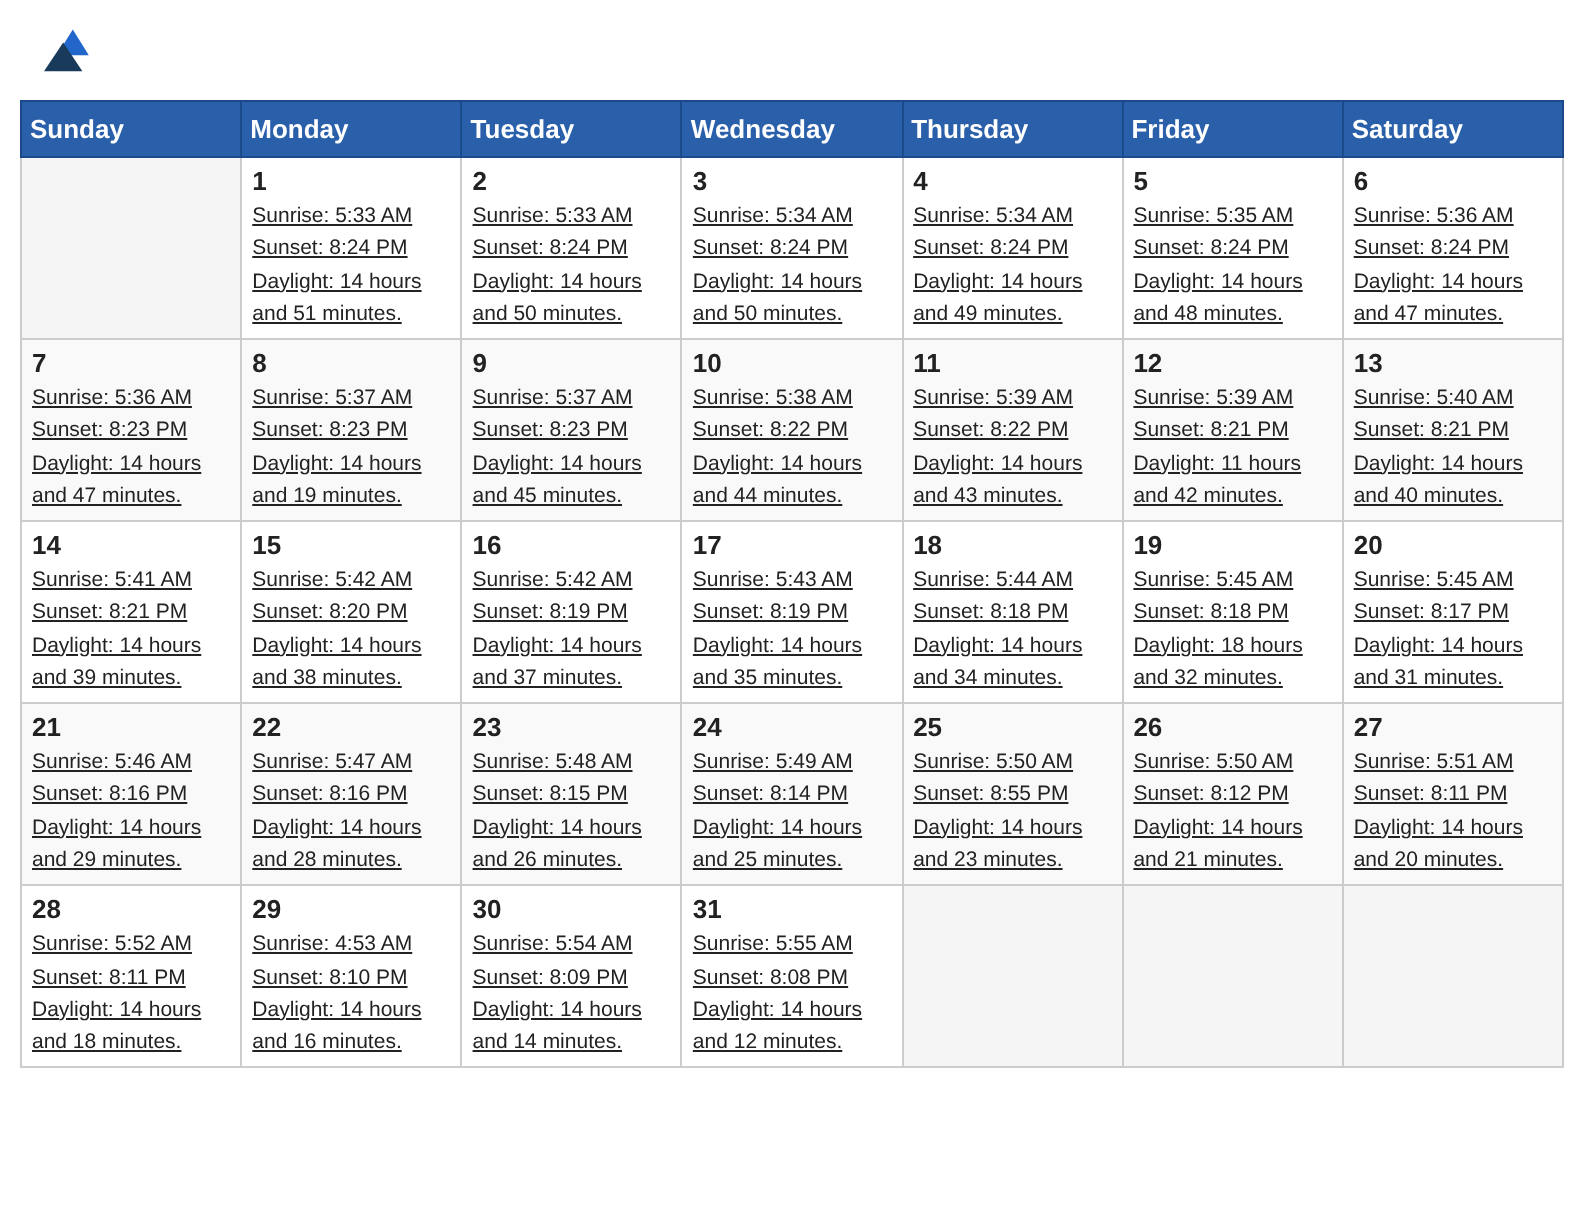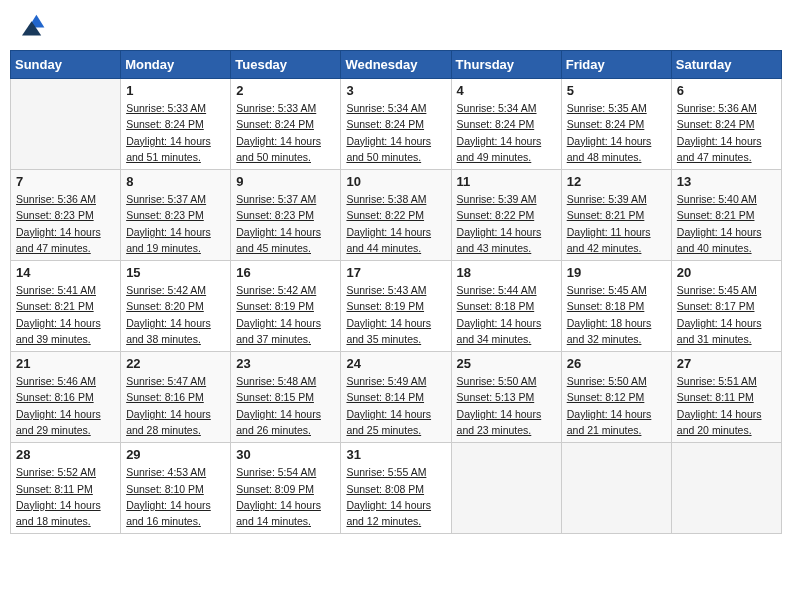--- a/index.html
+++ b/index.html
@@ -324,21 +324,21 @@
         <div class="day-info">
           <span>Sunrise: 5:49 AM</span><br>
           <span>Sunset: 8:14 PM</span><br>
           <span>Daylight: 14 hours and 25 minutes.</span>
         </div>
         </td>
         <td>
           <span class="day-num">25</span>
         <div class="day-info">
           <span>Sunrise: 5:50 AM</span><br>
-          <span>Sunset: 5:13 PM</span><br>
+          <span>Sunset: 8:55 PM</span><br>
           <span>Daylight: 14 hours and 23 minutes.</span>
         </div>
         </td>
         <td>
           <span class="day-num">26</span>
         <div class="day-info">
           <span>Sunrise: 5:50 AM</span><br>
           <span>Sunset: 8:12 PM</span><br>
           <span>Daylight: 14 hours and 21 minutes.</span>
         </div>

